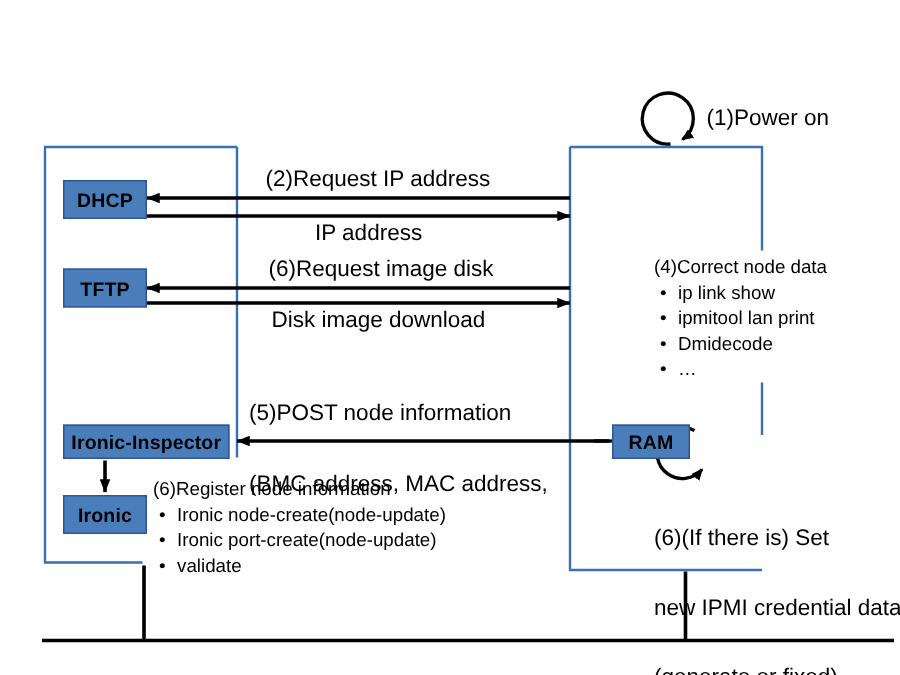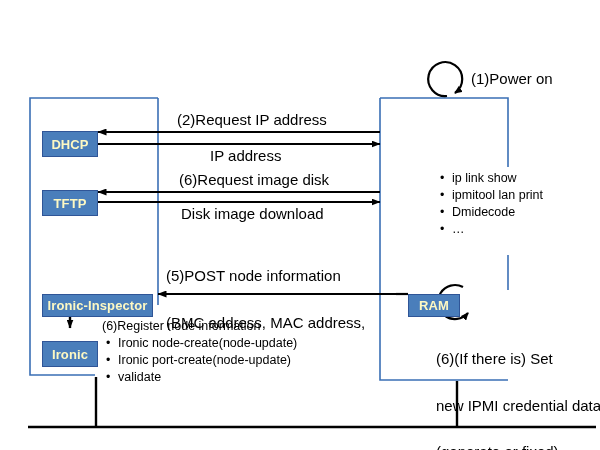--- a/index.html
+++ b/index.html
@@ -15,30 +15,29 @@
     position: relative;
     width: 600px;
     height: 450px;
     background: #ffffff;
     overflow: hidden;
   }
   .node-box {
     position: absolute;
     background: #4A7EBB;
     border: 1.5px solid #2F5597;
-    color: #fef9c3;
+    color: #000000;
     font-weight: bold;
     font-size: 13px;
     display: flex;
     align-items: center;
     justify-content: center;
     box-sizing: border-box;
     letter-spacing: 0.1px;
     white-space: nowrap;
-    margin-top: 11px;
   }
   .txt {
     position: absolute;
     color: #000000;
     font-size: 15px;
     line-height: 15.5px;
     white-space: pre;
   }
   .bullet-list {
     position: absolute;
@@ -169,20 +168,21 @@
   <div class="txt" style="left:179px; top:172px;">(6)Request image disk</div>
 
   <div class="txt" style="left:181px; top:206px;">Disk image download</div>
 
   <div class="txt" style="left:166px; top:237px;">
     <div>(5)POST node information</div>
     <div>(BMC address, MAC address,</div>
   </div>
 
   <div class="bullet-list" style="left:436px; top:170px;">
+    <div>(4)Correct node data</div>
     <div class="bullet-row">
       <span class="bullet-dot">•</span>
       <span>ip link show</span>
     </div>
     <div class="bullet-row">
       <span class="bullet-dot">•</span>
       <span>ipmitool lan print</span>
     </div>
     <div class="bullet-row">
       <span class="bullet-dot">•</span>

